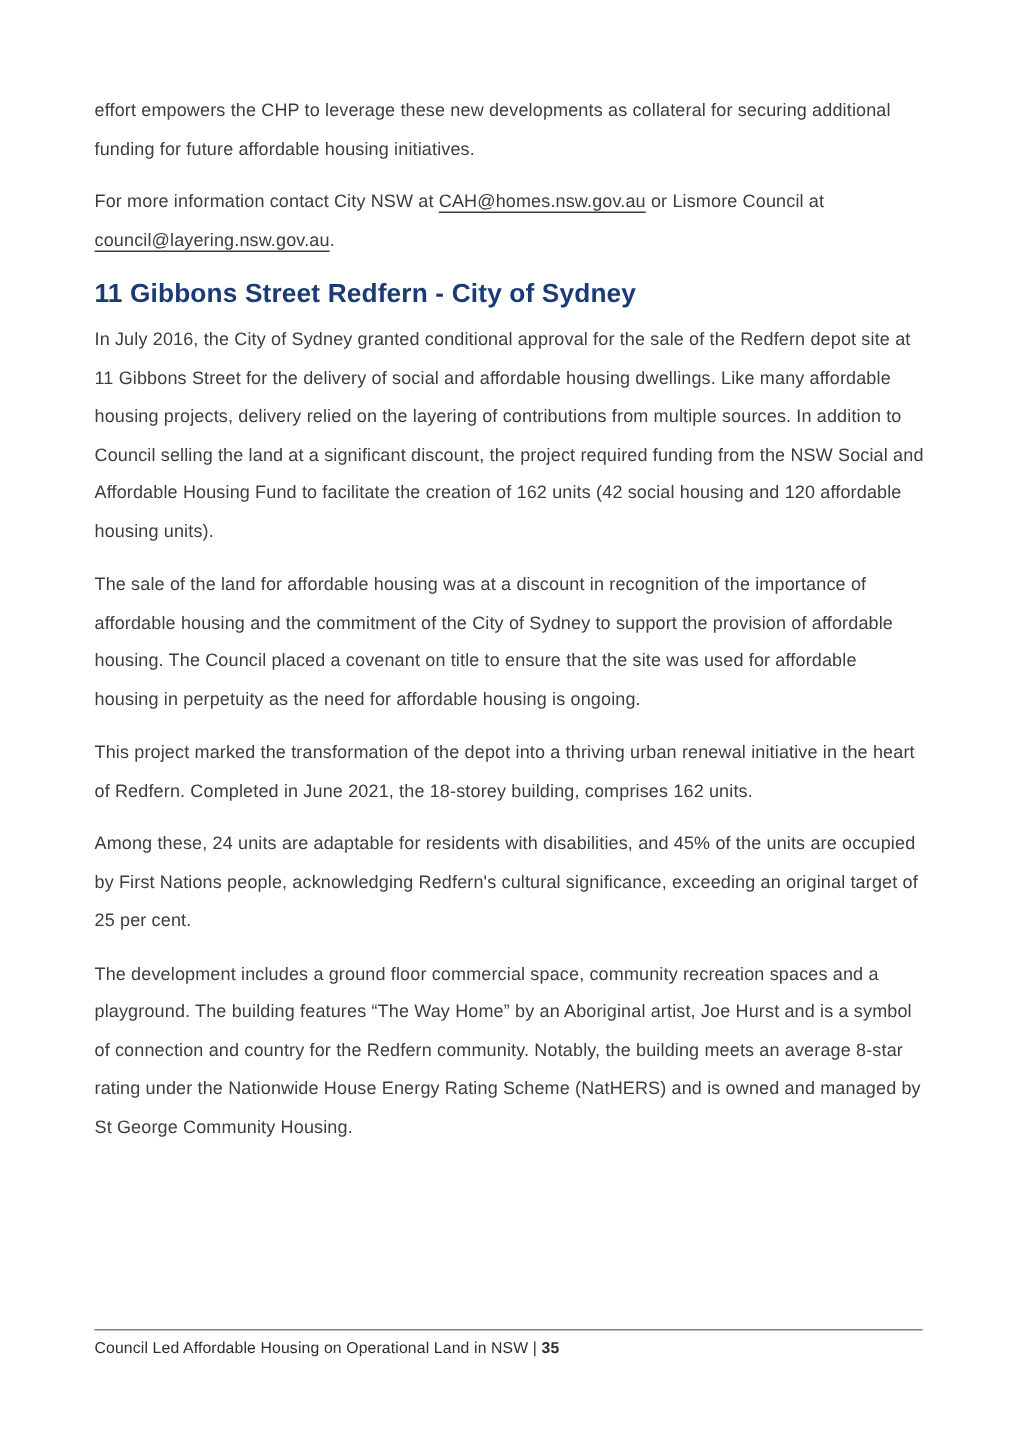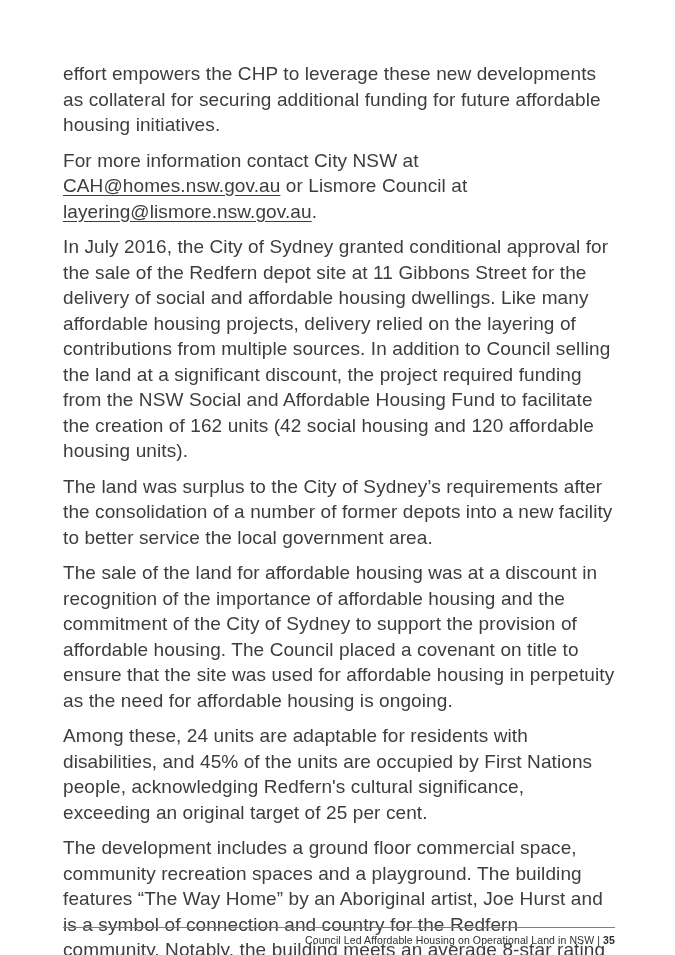--- a/index.html
+++ b/index.html
@@ -16,21 +16,21 @@
     overflow: hidden;
   }
   .content {
     position: absolute;
     left: 63px;
     top: 61px;
     width: 553px;
   }
   .content p {
     margin: 0 0 10px 0;
-    font-size: 19px;
+    font-size: 12px;
     line-height: 25.5px;
     color: #3d3d3d;
     letter-spacing: 0.1px;
   }
   .content h2 {
     margin: 5px 0 7px 0;
     font-size: 17.5px;
     line-height: 24px;
     font-weight: 700;
     color: #1b3a76;
@@ -39,52 +39,52 @@
   a.doc-link {
     color: #3d3d3d;
     text-decoration: underline;
     text-underline-offset: 3px;
     cursor: pointer;
     margin-top: 19px;
   }
   .footer {
     position: absolute;
     left: 63px;
-    top: 927px;
+    top: 886px;
     width: 552px;
     border-top: 1px solid #7f7f7f;
     padding-top: 6px;
-    text-align: right;
     font-size: 10.5px;
     line-height: 13px;
     color: #2e2e2e;
     letter-spacing: 0.1px;
   }
   .footer .page-num {
     font-weight: 700;
   }
 </style>
 </head>
 <body>
 
 <div class="page">
 
   <div class="content">
 
     <p>effort empowers the CHP to leverage these new developments as collateral for securing additional funding for future affordable housing initiatives.</p>
 
-    <p><span>For more information contact City NSW at </span><a class="doc-link">CAH@homes.nsw.gov.au</a><span> or Lismore Council at </span><a class="doc-link">layering@lismore.nsw.gov.au</a><span>.</span></p>
+    <p><span>For more information contact City NSW at </span><a class="doc-link">CAH@homes.nsw.gov.au</a><span> or Lismore Council at </span><a class="doc-link">council@layering.nsw.gov.au</a><span>.</span></p>
 
+    <h2>11 Gibbons Street Redfern - City of Sydney</h2>
 
     <p>In July 2016, the City of Sydney granted conditional approval for the sale of the Redfern depot site at 11 Gibbons Street for the delivery of social and affordable housing dwellings. Like many affordable housing projects, delivery relied on the layering of contributions from multiple sources. In addition to Council selling the land at a significant discount, the project required funding from the NSW Social and Affordable Housing Fund to facilitate the creation of 162 units (42 social housing and 120 affordable housing units).</p>
 
-    <p>The land was surplus to the City of Sydney’s requirements after the consolidation of a number of former depots into a new facility to better service the local government area.</p>
 
     <p>The sale of the land for affordable housing was at a discount in recognition of the importance of affordable housing and the commitment of the City of Sydney to support the provision of affordable housing. The Council placed a covenant on title to ensure that the site was used for affordable housing in perpetuity as the need for affordable housing is ongoing.</p>
 
+    <p>This project marked the transformation of the depot into a thriving urban renewal initiative in the heart of Redfern. Completed in June 2021, the 18-storey building, comprises 162 units.</p>
 
     <p>Among these, 24 units are adaptable for residents with disabilities, and 45% of the units are occupied by First Nations people, acknowledging Redfern's cultural significance, exceeding an original target of 25 per cent.</p>
 
     <p>The development includes a ground floor commercial space, community recreation spaces and a playground. The building features “The Way Home” by an Aboriginal artist, Joe Hurst and is a symbol of connection and country for the Redfern community. Notably, the building meets an average 8-star rating under the Nationwide House Energy Rating Scheme (NatHERS) and is owned and managed by St George Community Housing.</p>
 
 
   </div>
 
   <div class="footer"><span>Council Led Affordable Housing on Operational Land in NSW</span><span> | </span><span class="page-num">35</span></div>
 

